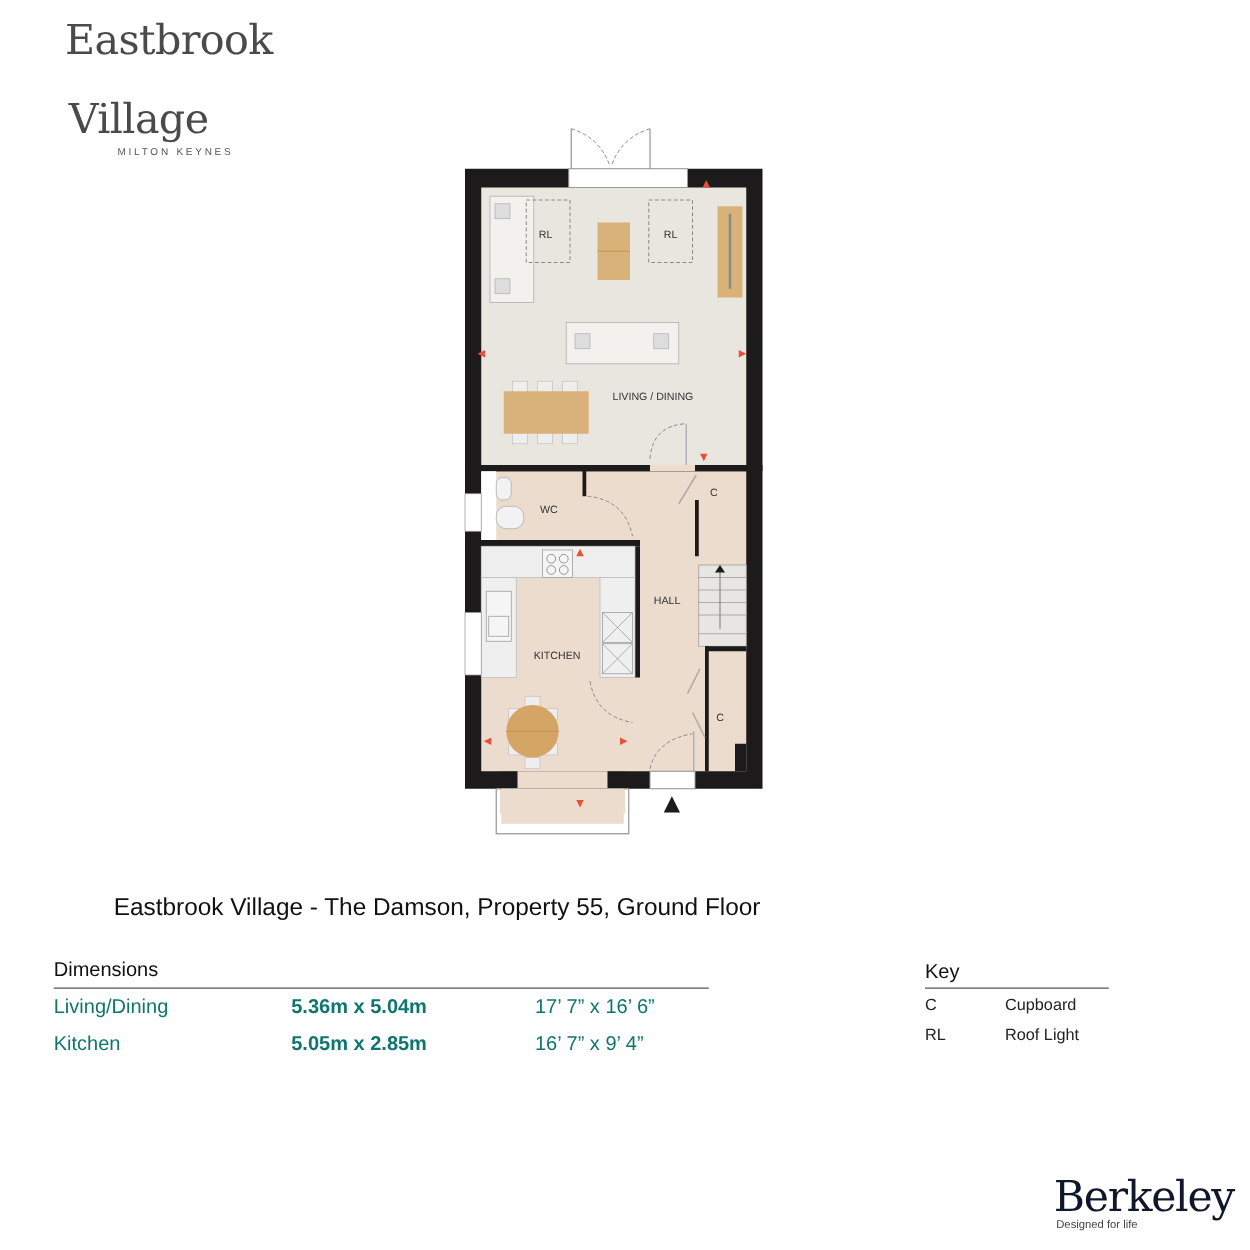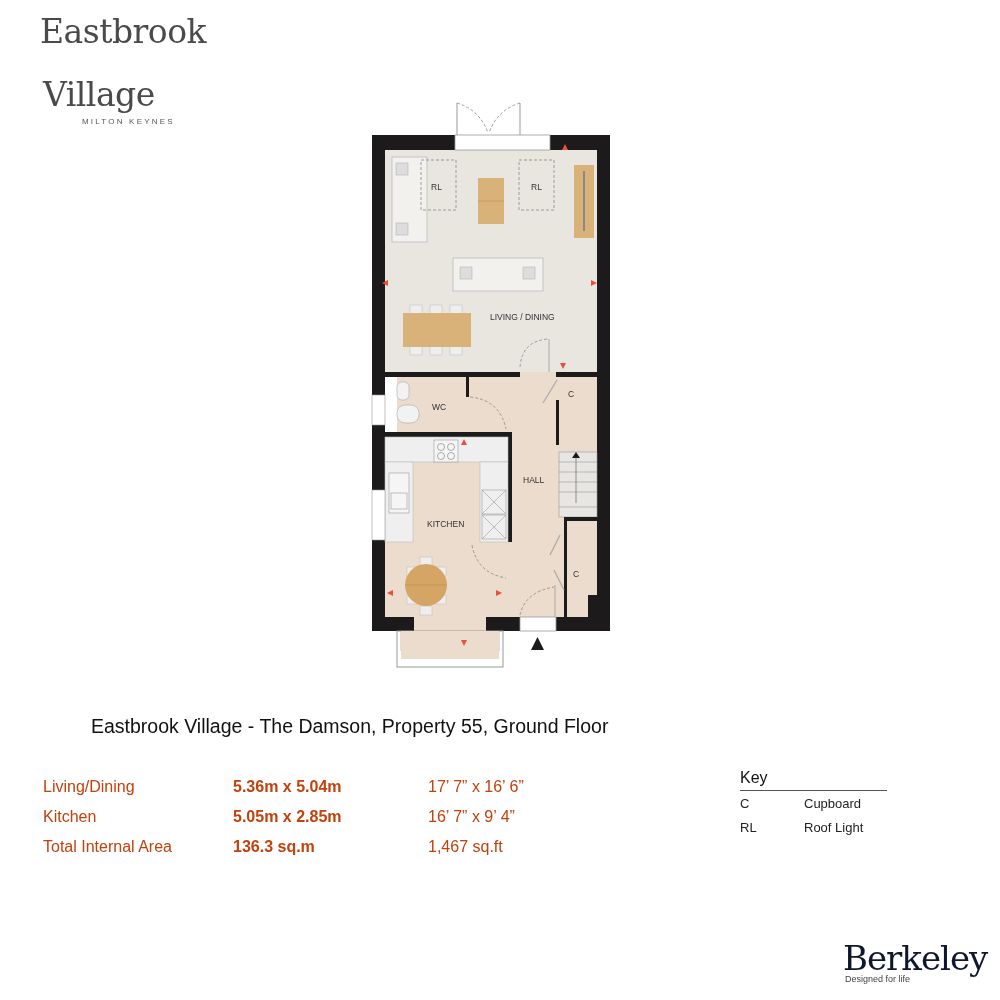--- a/index.html
+++ b/index.html
@@ -1,29 +1,29 @@
 <!DOCTYPE html>
 <html><head>
 <meta charset="utf-8">
 <style>
   html, body { margin:0; padding:0; background:#ffffff; }
   body { width:1000px; height:1000px; position:relative; overflow:hidden; font-family:"Liberation Sans", sans-serif; color:#1a1a1a; }
-  .logo { position:absolute; left:40px; top:14px; width:190px; }
+  .logo { position:absolute; left:52px; top:14px; width:190px; }
   .logo-line { font-family:"DejaVu Serif", serif; color:#4a4a4a; font-size:33px; line-height:36px; letter-spacing:-0.5px; }
   .logo-line.second { padding-left:3px;margin-top:27px; }
   .logo-sub { font-family:"Liberation Sans", sans-serif; font-size:8px; letter-spacing:2.2px; color:#555; margin-top:4px; padding-left:42px; }
 
   .plan { position:absolute; left:360px; top:95px; width:260px; height:580px; }
   .plan svg { width:260px; height:580px; display:block; }
 
   .title { position:absolute; left:43px; top:715px; font-size:19.5px; color:#111;margin-left:48px; }
 
   .dims { position:absolute; left:43px; top:768px; width:524px; }
   .dims-head { font-size:16px; color:#111; padding-bottom:4px; border-bottom:1.5px solid #555; }
-  .dims-row { display:flex; font-size:16px; color:#c2410c; height:30px; align-items:center; }
+  .dims-row { display:flex; font-size:16px; color:#0f766e; height:30px; align-items:center; }
   .dims-row .c1 { width:190px; }
   .dims-row .c2 { width:195px;font-weight:bold; }
   .dims-row .c3 { width:139px; }
   .dims-row:first-of-type { margin-top:4px; }
 
   .key { position:absolute; left:740px; top:769px; width:147px; }
   .key-head { font-size:16px; color:#111; padding-bottom:3px; border-bottom:1.5px solid #555; }
   .key-row { display:flex; font-size:13px; color:#222; height:24px; align-items:center; }
   .key-row .k { width:64px; }
 
@@ -174,34 +174,30 @@
     <text x="163" y="388" font-family="Liberation Sans, sans-serif" font-size="8.5" fill="#333">HALL</text>
     <text x="67" y="432" font-family="Liberation Sans, sans-serif" font-size="8.5" fill="#333">KITCHEN</text>
     <text x="208" y="302" font-family="Liberation Sans, sans-serif" font-size="8.5" fill="#333">C</text>
     <text x="213" y="482" font-family="Liberation Sans, sans-serif" font-size="8.5" fill="#333">C</text>
   </svg>
 </div>
 
 <div class="title">Eastbrook Village - The Damson, Property 55, Ground Floor</div>
 
 <div class="dims">
+  <div class="dims-head">Dimensions</div>
   <div class="dims-row">
     <span class="c1">Living/Dining</span>
     <span class="c2">5.36m x 5.04m</span>
     <span class="c3">17’ 7” x 16’ 6”</span>
   </div>
   <div class="dims-row">
     <span class="c1">Kitchen</span>
     <span class="c2">5.05m x 2.85m</span>
     <span class="c3">16’ 7” x 9’ 4”</span>
-  </div>
-  <div class="dims-row">
-    <span class="c1">Total Internal Area</span>
-    <span class="c2">136.3 sq.m</span>
-    <span class="c3">1,467 sq.ft</span>
   </div>
 </div>
 
 <div class="key">
   <div class="key-head">Key</div>
   <div class="key-row">
     <span class="k">C</span>
     <span>Cupboard</span>
   </div>
   <div class="key-row">

